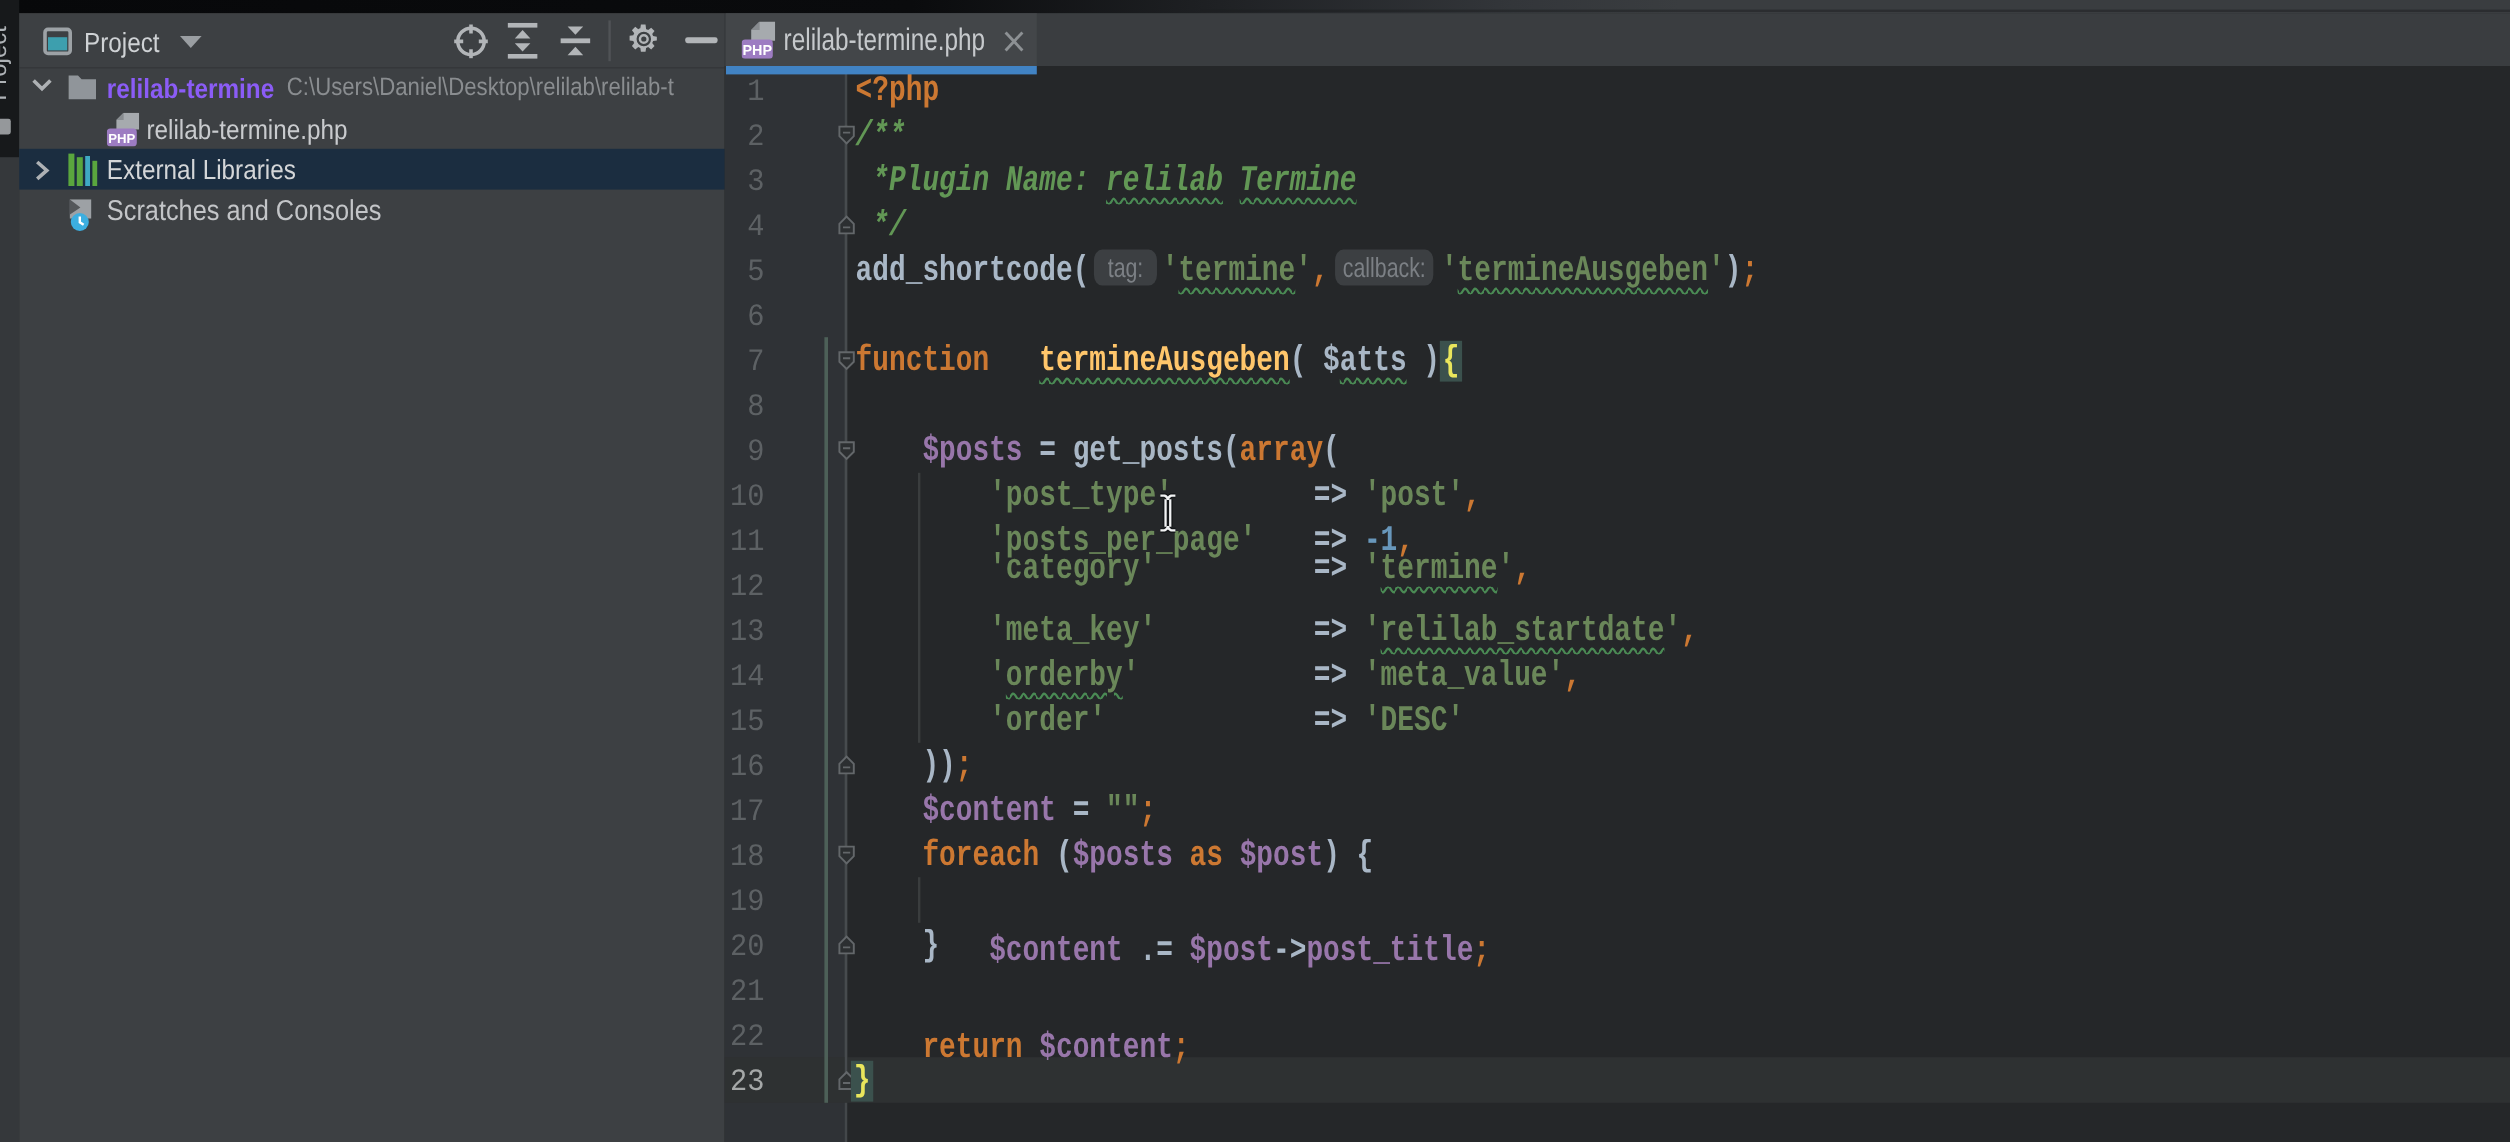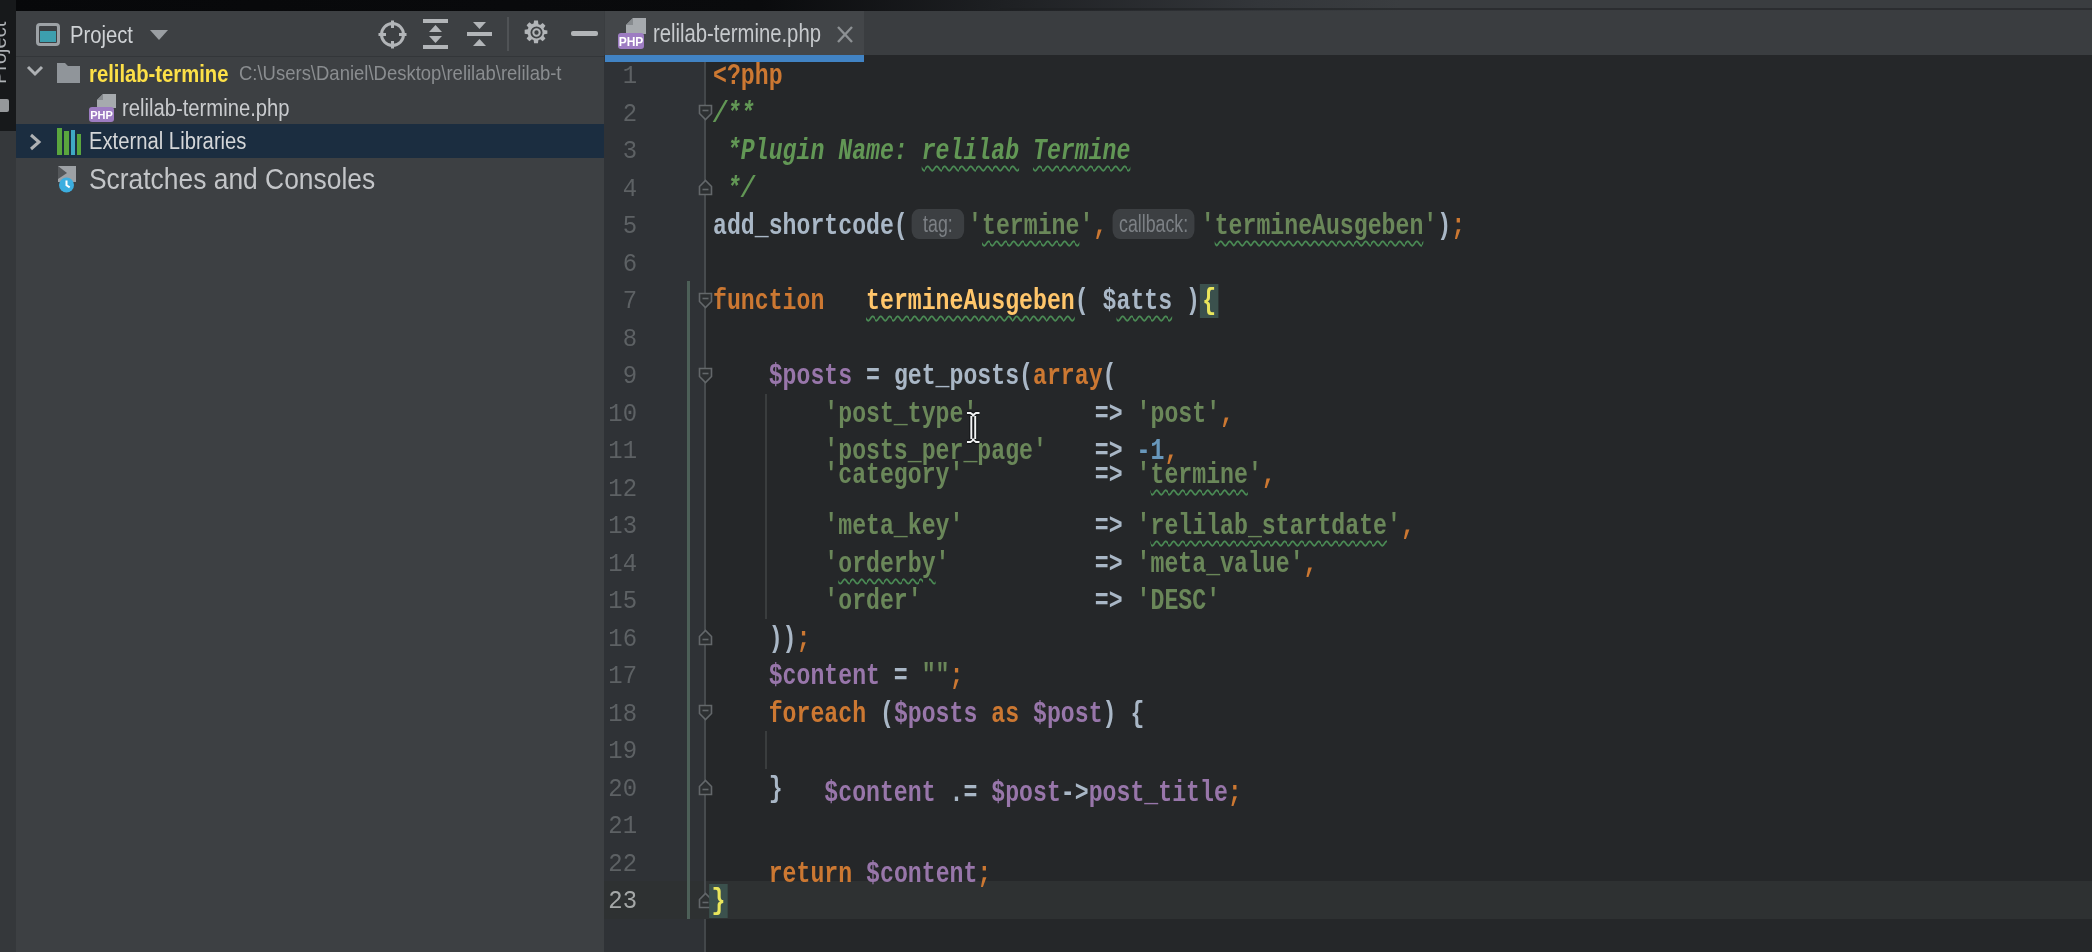--- a/index.html
+++ b/index.html
@@ -72,21 +72,21 @@
 <div class="abs" style="left:571px;top:31px;width:27px;height:5px;background:#b2b5b8;border-radius:2px;"></div>
 
 <div class="abs" style="left:16px;top:124px;width:588px;height:34px;background:#1b2d40;"></div>
 
 <svg class="abs" style="left:26px;top:65px;" width="18" height="12" viewBox="0 0 18 12">
   <polyline points="2,2 9,9 16,2" fill="none" stroke="#aeb1b4" stroke-width="3"></polyline>
 </svg>
 <svg class="abs" style="left:57px;top:61px;" width="23" height="22" viewBox="0 0 23 22">
   <path fill="#90959a" d="M0 2h8l3 3h12v17H0z"></path>
 </svg>
-<div class="abs" style="left:89px;top:61px;color:#fde047;font-size:23px;font-weight:bold;"><span class="ui">relilab-termine</span></div>
+<div class="abs" style="left:89px;top:61px;color:#8b5cf6;font-size:23px;font-weight:bold;"><span class="ui">relilab-termine</span></div>
 <div class="abs" style="left:239px;top:61px;width:364px;overflow:hidden;color:#8a8d90;font-size:21px;"><span class="ui">C:\Users\Daniel\Desktop\relilab\relilab-t</span></div>
 
 <svg class="abs" style="left:89px;top:94px;" width="27" height="28" viewBox="0 0 27 28">
   <path fill="#a6aaae" d="M14 0 H27 V14 H8 V6 Z"></path>
   <path fill="#878b8f" d="M14 0 V6 H8 Z"></path>
   <rect x="0" y="13" width="25" height="15" rx="3" fill="#9d7cc2"></rect>
   <text x="12.5" y="25" font-family="Liberation Sans" font-size="11" font-weight="bold" fill="#ffffff" text-anchor="middle">PHP</text>
 </svg>
 <div class="abs" style="left:122px;top:95px;color:#c9cbce;font-size:23px;"><span class="ui">relilab-termine.php</span></div>
 
@@ -98,21 +98,21 @@
 <div class="abs" style="left:71px;top:130px;width:4px;height:25px;background:#3fa9c4;"></div>
 <div class="abs" style="left:77px;top:134px;width:4px;height:21px;background:#5aa63e;"></div>
 <div class="abs" style="left:89px;top:128px;color:#d4d6d8;font-size:23px;"><span class="ui">External Libraries</span></div>
 
 <svg class="abs" style="left:58px;top:166px;" width="26" height="27" viewBox="0 0 26 27">
   <path fill="#9da1a5" d="M0 0h18v16H0z"></path>
   <path fill="#54575a" d="M0 0l9 7L0 13z"></path>
   <circle cx="8.5" cy="19" r="7.5" fill="#3caee0"></circle>
   <path d="M8.5 14.5v4.8l3.2 2" stroke="#ffffff" stroke-width="2" fill="none"></path>
 </svg>
-<div class="abs" style="left:89px;top:162px;color:#c3c5c8;font-size:30px;"><span class="ui">Scratches and Consoles</span></div>
+<div class="abs" style="left:89px;top:162px;color:#c3c5c8;font-size:24px;"><span class="ui">Scratches and Consoles</span></div>
 
 <div class="abs" style="left:604px;top:11px;width:1488px;height:44px;background:#3a3d40;"></div>
 <div class="abs" style="left:605px;top:11px;width:259px;height:44px;background:#434649;"></div>
 <div class="abs" style="left:605px;top:55px;width:259px;height:7px;background:#4183c4;z-index:6;"></div>
 <svg class="abs" style="left:618px;top:18px;" width="28" height="31" viewBox="0 0 28 31">
   <path fill="#a6aaae" d="M15 0 H28 V16 H8 V7 Z"></path>
   <path fill="#878b8f" d="M15 0 V7 H8 Z"></path>
   <rect x="0" y="15" width="26" height="16" rx="3" fill="#9d7cc2"></rect>
   <text x="13" y="28" font-family="Liberation Sans" font-size="12" font-weight="bold" fill="#ffffff" text-anchor="middle">PHP</text>
 </svg>

